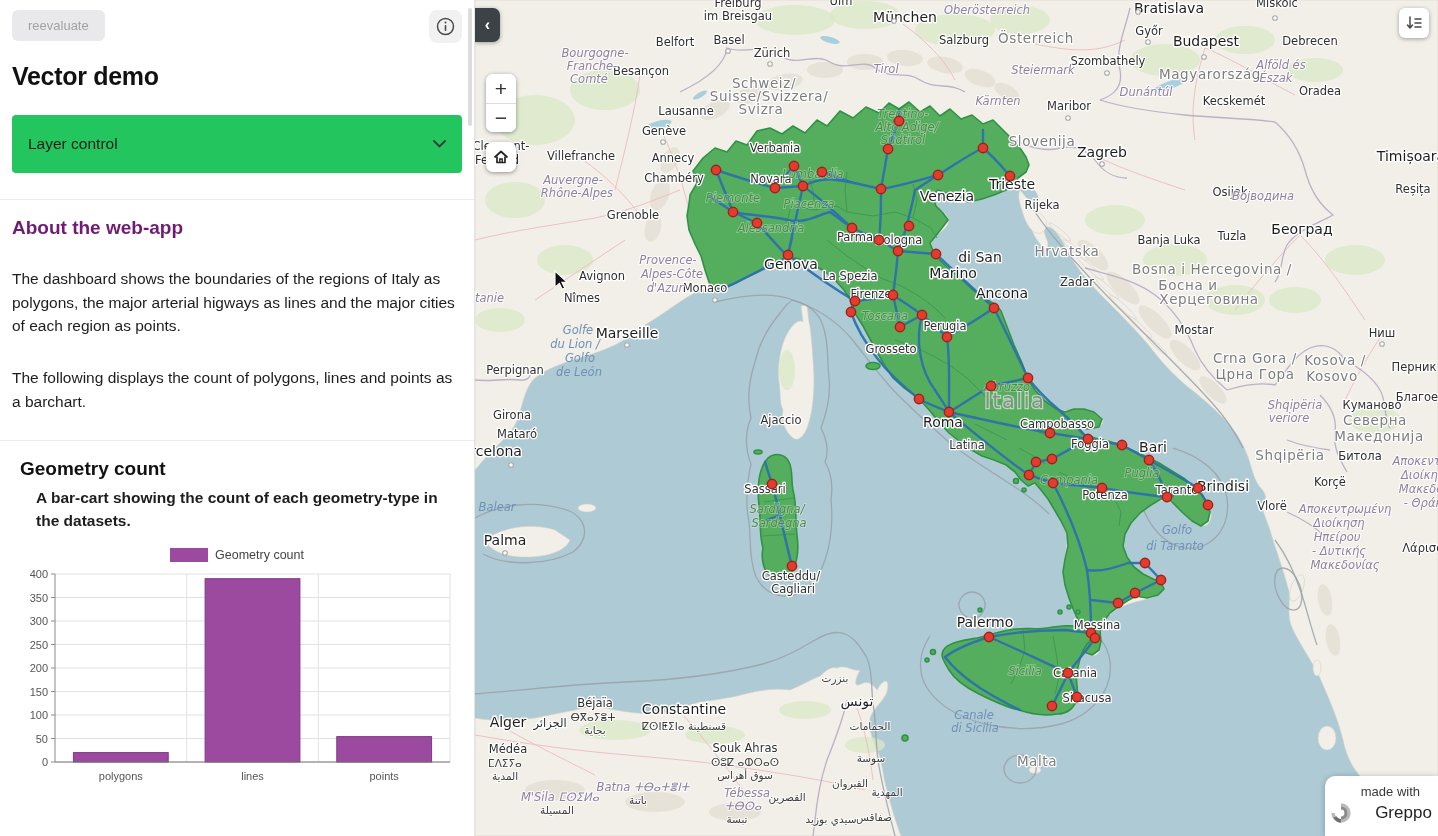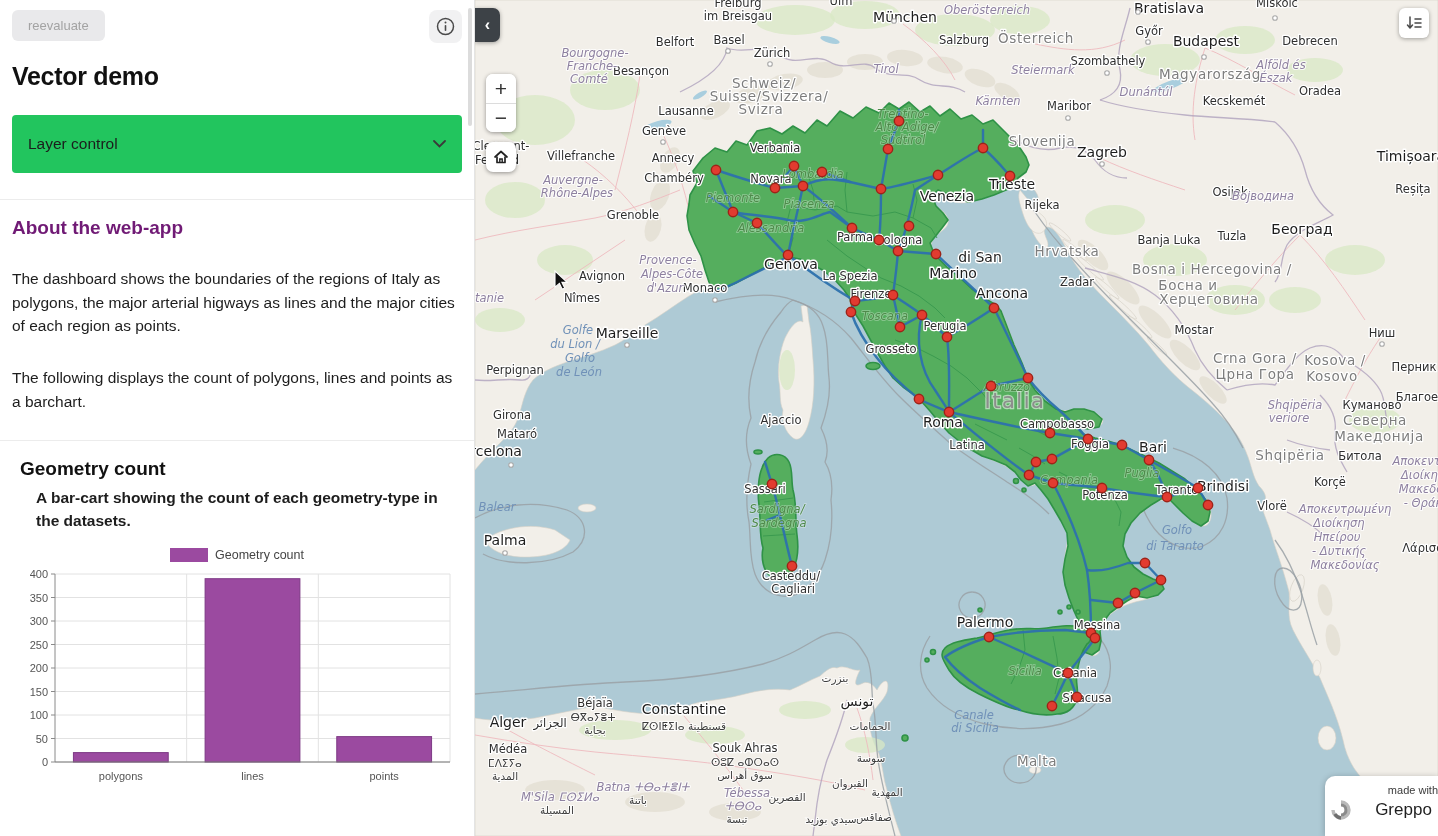--- a/index.html
+++ b/index.html
@@ -74,21 +74,21 @@
               display:flex; align-items:center; justify-content:center; cursor:pointer; }
   .sort-btn { position:absolute; right:9px; top:8px; width:30px; height:30px; background:#fff;
               border:none; border-radius:6px; box-shadow:0 1px 4px rgba(0,0,0,.35);
               display:flex; align-items:center; justify-content:center; cursor:pointer; }
   .attrib { position:absolute; left:0; bottom:0; background:rgba(255,255,255,.8);
             padding:3px 8px 4px 5px; font-size:12.5px; color:#333; border-radius:0 4px 0 0; }
   .attrib a { color:#0078A8; text-decoration:none; }
   .badge { position:absolute; right:0; bottom:0; width:113px; height:60px; background:#fff;
            border-radius:10px 0 0 0; box-shadow:0 1px 6px rgba(0,0,0,.25);
            display:flex; flex-direction:column; align-items:center; padding-top:8px; }
-  .badge .mw { font-size:11px; color:#3a3a3a; align-self:flex-end; }
+  .badge .mw { font-size:13px; color:#3a3a3a; align-self:flex-end; margin-right:18px; }
   .badge .grow { display:flex; align-items:center; gap:24px; margin-top:4px; }
   .badge .gname { font-size:17px; color:#1f1f1f; }
   .cursor-g { pointer-events:none; }
 </style>
 </head>
 <body>
 
 <div class="app">
 
   <aside class="sidebar">

